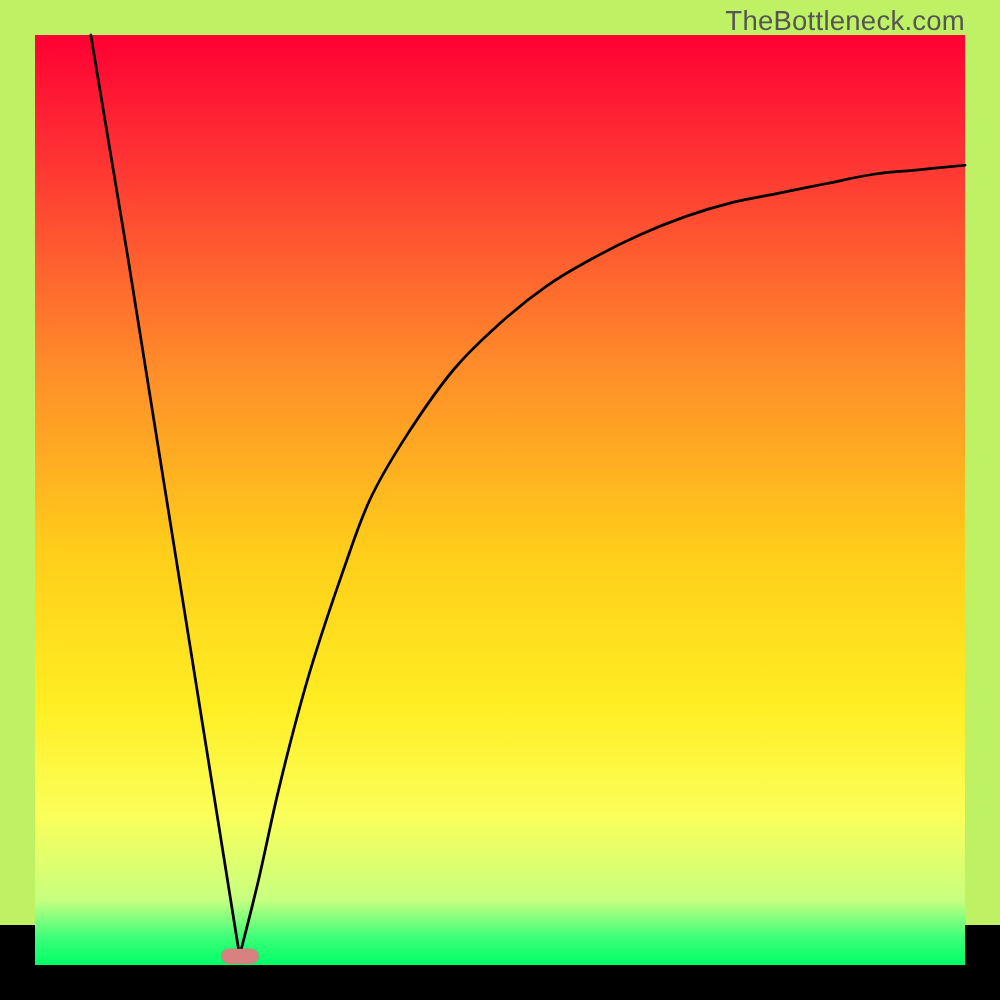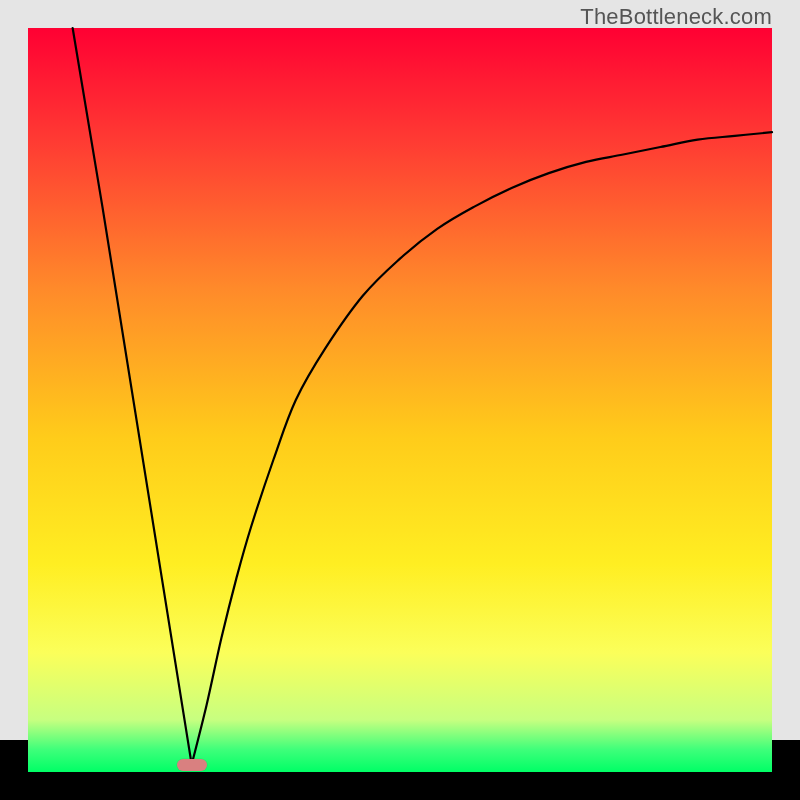--- a/index.html
+++ b/index.html
@@ -8,21 +8,21 @@
     width: 800px;
     height: 800px;
     overflow: hidden;
     background: #000;
     font-family: Arial, Helvetica, sans-serif;
   }
   .frame {
     position: relative;
     width: 800px;
     height: 740px;
-    background: #e5e5e5;
+    background: #bef264;
   }
   .plot-area {
     position: absolute;
     left: 28px;
     top: 28px;
     width: 744px;
     height: 744px;
     background: linear-gradient(
       to bottom,
       #ff0033 0%,

